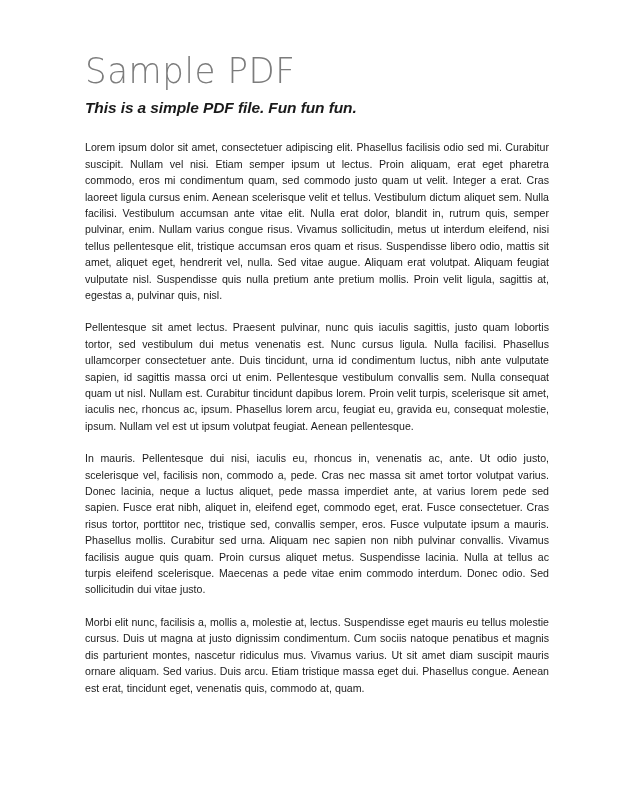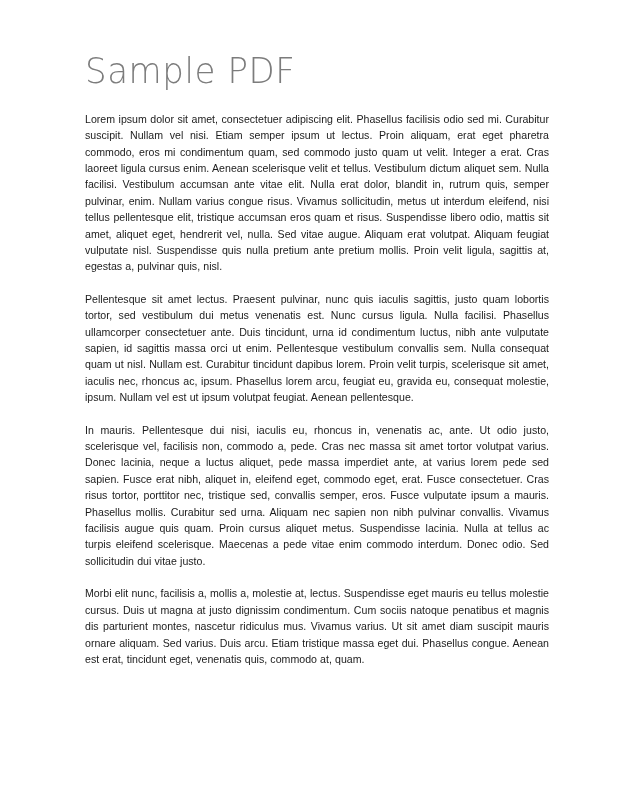--- a/index.html
+++ b/index.html
@@ -75,20 +75,21 @@
   }
 </style>
 </head>
 <body>
 
 <div id="page">
   <div id="content">
 
     <h1 id="doc-title">Sample PDF</h1>
 
+    <h2 id="doc-subtitle">This is a simple PDF file. Fun fun fun.</h2>
 
     <div class="body-block">
       <p class="para">Lorem ipsum dolor sit amet, consectetuer adipiscing elit. Phasellus facilisis odio sed mi. Curabitur suscipit. Nullam vel nisi. Etiam semper ipsum ut lectus. Proin aliquam, erat eget pharetra commodo, eros mi condimentum quam, sed commodo justo quam ut velit. Integer a erat. Cras laoreet ligula cursus enim. Aenean scelerisque velit et tellus. Vestibulum dictum aliquet sem. Nulla facilisi. Vestibulum accumsan ante vitae elit. Nulla erat dolor, blandit in, rutrum quis, semper pulvinar, enim. Nullam varius congue risus. Vivamus sollicitudin, metus ut interdum eleifend, nisi tellus pellentesque elit, tristique accumsan eros quam et risus. Suspendisse libero odio, mattis sit amet, aliquet eget, hendrerit vel, nulla. Sed vitae augue. Aliquam erat volutpat. Aliquam feugiat vulputate nisl. Suspendisse quis nulla pretium ante pretium mollis. Proin velit ligula, sagittis at, egestas a, pulvinar quis, nisl.</p>
       <p class="para">Pellentesque sit amet lectus. Praesent pulvinar, nunc quis iaculis sagittis, justo quam lobortis tortor, sed vestibulum dui metus venenatis est. Nunc cursus ligula. Nulla facilisi. Phasellus ullamcorper consectetuer ante. Duis tincidunt, urna id condimentum luctus, nibh ante vulputate sapien, id sagittis massa orci ut enim. Pellentesque vestibulum convallis sem. Nulla consequat quam ut nisl. Nullam est. Curabitur tincidunt dapibus lorem. Proin velit turpis, scelerisque sit amet, iaculis nec, rhoncus ac, ipsum. Phasellus lorem arcu, feugiat eu, gravida eu, consequat molestie, ipsum. Nullam vel est ut ipsum volutpat feugiat. Aenean pellentesque.</p>
       <p class="para">In mauris. Pellentesque dui nisi, iaculis eu, rhoncus in, venenatis ac, ante. Ut odio justo, scelerisque vel, facilisis non, commodo a, pede. Cras nec massa sit amet tortor volutpat varius. Donec lacinia, neque a luctus aliquet, pede massa imperdiet ante, at varius lorem pede sed sapien. Fusce erat nibh, aliquet in, eleifend eget, commodo eget, erat. Fusce consectetuer. Cras risus tortor, porttitor nec, tristique sed, convallis semper, eros. Fusce vulputate ipsum a mauris. Phasellus mollis. Curabitur sed urna. Aliquam nec sapien non nibh pulvinar convallis. Vivamus facilisis augue quis quam. Proin cursus aliquet metus. Suspendisse lacinia. Nulla at tellus ac turpis eleifend scelerisque. Maecenas a pede vitae enim commodo interdum. Donec odio. Sed sollicitudin dui vitae justo.</p>
       <p class="para">Morbi elit nunc, facilisis a, mollis a, molestie at, lectus. Suspendisse eget mauris eu tellus molestie cursus. Duis ut magna at justo dignissim condimentum. Cum sociis natoque penatibus et magnis dis parturient montes, nascetur ridiculus mus. Vivamus varius. Ut sit amet diam suscipit mauris ornare aliquam. Sed varius. Duis arcu. Etiam tristique massa eget dui. Phasellus congue. Aenean est erat, tincidunt eget, venenatis quis, commodo at, quam.</p>
     </div>
 
   </div>
 </div>

